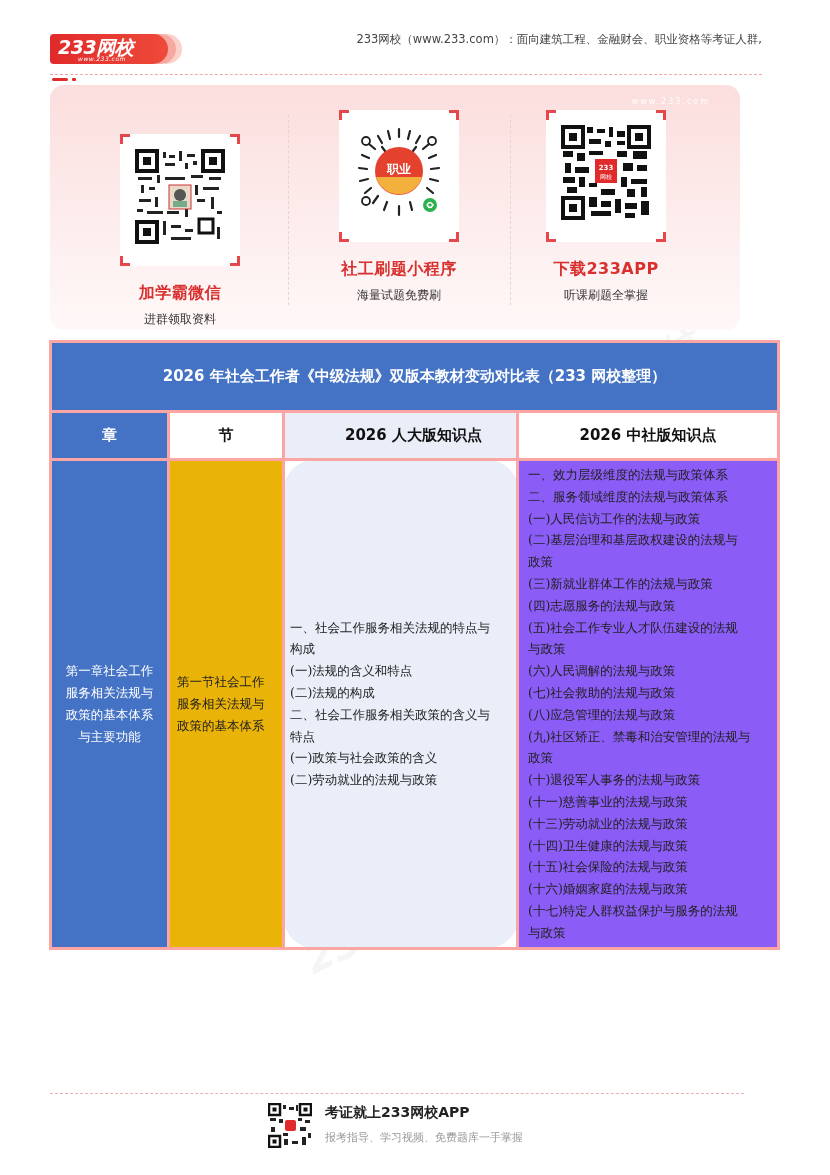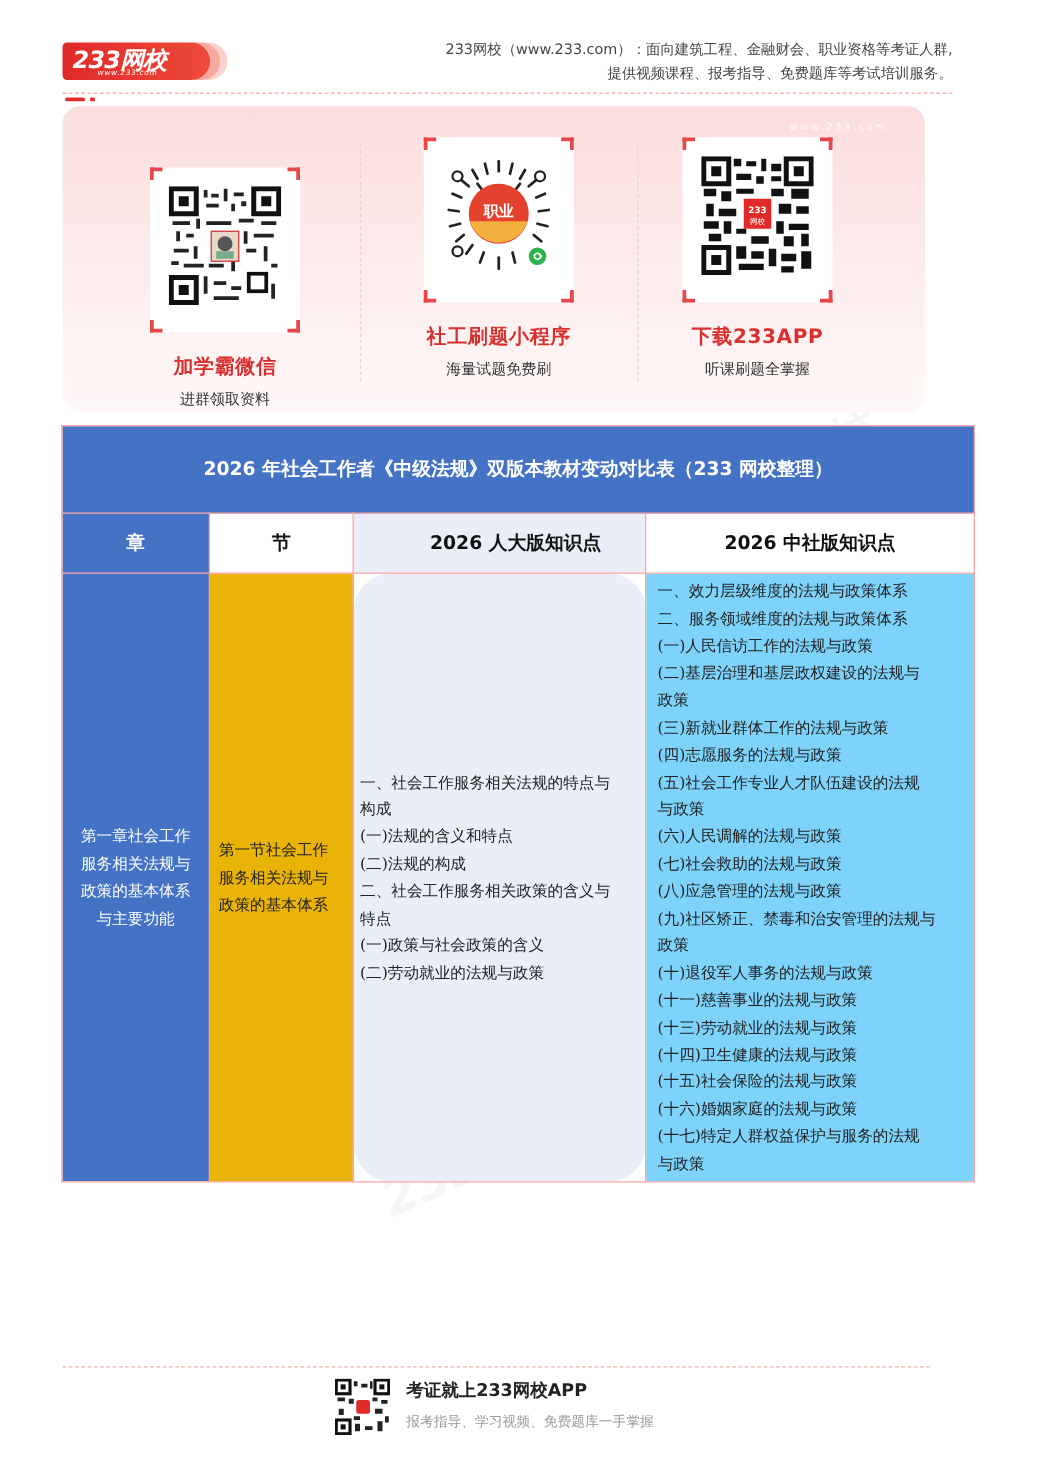--- a/index.html
+++ b/index.html
@@ -33,32 +33,32 @@
   .c-tr { right: 0; top: 0; border-width: 3px 3px 0 0; }
   .c-bl { left: 0; bottom: 0; border-width: 0 0 3px 3px; }
   .c-br { right: 0; bottom: 0; border-width: 0 3px 3px 0; }
   .qr { position: absolute; left: 15px; top: 15px; width: 90px; height: 95px; }
   .promo-title { margin-top: 17px; font-size: 16px; font-weight: bold; color: #d8302f; letter-spacing: 0.5px; }
   .promo-sub { margin-top: 7px; font-size: 12px; color: #333; }
 
   
   .table-wrap { position: absolute; left: 49px; top: 340px; width: 731px; }
   table { border-collapse: collapse; width: 731px; table-layout: fixed; }
-  td, th { border: 1px solid #fca5a5; }
+  td, th { border: 3px solid #fca5a5; }
   .title-cell { height: 70px; background: #4472c4; color: #fff; font-weight: bold; font-size: 15px; text-align: center; }
   .head-row th { height: 48px; font-size: 15px; font-weight: bold; text-align: center; }
   .th-chapter { background: #4472c4; color: #fff; width: 118px; }
   .th-section { background: #fff; color: #111; width: 115px; }
   .th-renda { background: #e9eef8; color: #111; width: 234px; padding-left: 26px; }
   .th-zhongshe { background: #fff; color: #111; }
   .body-row td { vertical-align: middle; font-family: "DejaVu Serif", "Liberation Serif", serif; font-size: 12.5px; line-height: 21.8px; }
   .td-chapter { background: #4472c4; color: #fff; text-align: center; padding: 0 6px; }
   .td-section { background: #eab308; color: #222; padding: 0 4px 0 7px; }
   .td-renda { background: #e9eef8; color: #222; padding: 0 4px 0 5px; border-radius: 30px; }
-  .td-zhongshe { background: #7dd3fc; color: #222; padding: 3px 4px 3px 9px; vertical-align: top !important; }
+  .td-zhongshe { background: #8b5cf6; color: #222; padding: 3px 4px 3px 9px; vertical-align: top !important; }
   .line { display: block; }
 
   
   .footer-rule { position: absolute; left: 50px; top: 1093px; width: 694px; border-top: 1px dashed #e7b2ad; }
   .footer { position: absolute; left: 268px; top: 1103px; width: 300px; height: 46px; }
   .footer-qr { position: absolute; left: 0; top: 0; width: 44px; height: 45px; }
   .footer-title { position: absolute; left: 57px; top: 1px; font-size: 14px; font-weight: bold; color: #222; }
   .footer-sub { position: absolute; left: 57px; top: 27px; font-size: 11px; color: #999; }
 
   
@@ -77,21 +77,20 @@
     <div class="logo-ghost1"></div>
     <div class="logo-main">
       <span class="logo-text">233网校</span>
       <span class="logo-sub">www.233.com</span>
     </div>
     <div class="logo-dash"></div>
     <div class="logo-dot"></div>
   </div>
   <div class="tagline">
     <div>233网校（www.233.com）：面向建筑工程、金融财会、职业资格等考证人群,</div>
-    <div>提供视频课程、报考指导、免费题库等考试培训服务。</div>
   </div>
 </div>
 <div class="header-rule"></div>
 
 <div class="banner">
   <div class="banner-url">www.233.com</div>
   <div class="banner-divider" style="left:238px;"></div>
   <div class="banner-divider" style="left:460px;"></div>
 
   <div class="promo" style="left:55px;margin-top:24px;">

